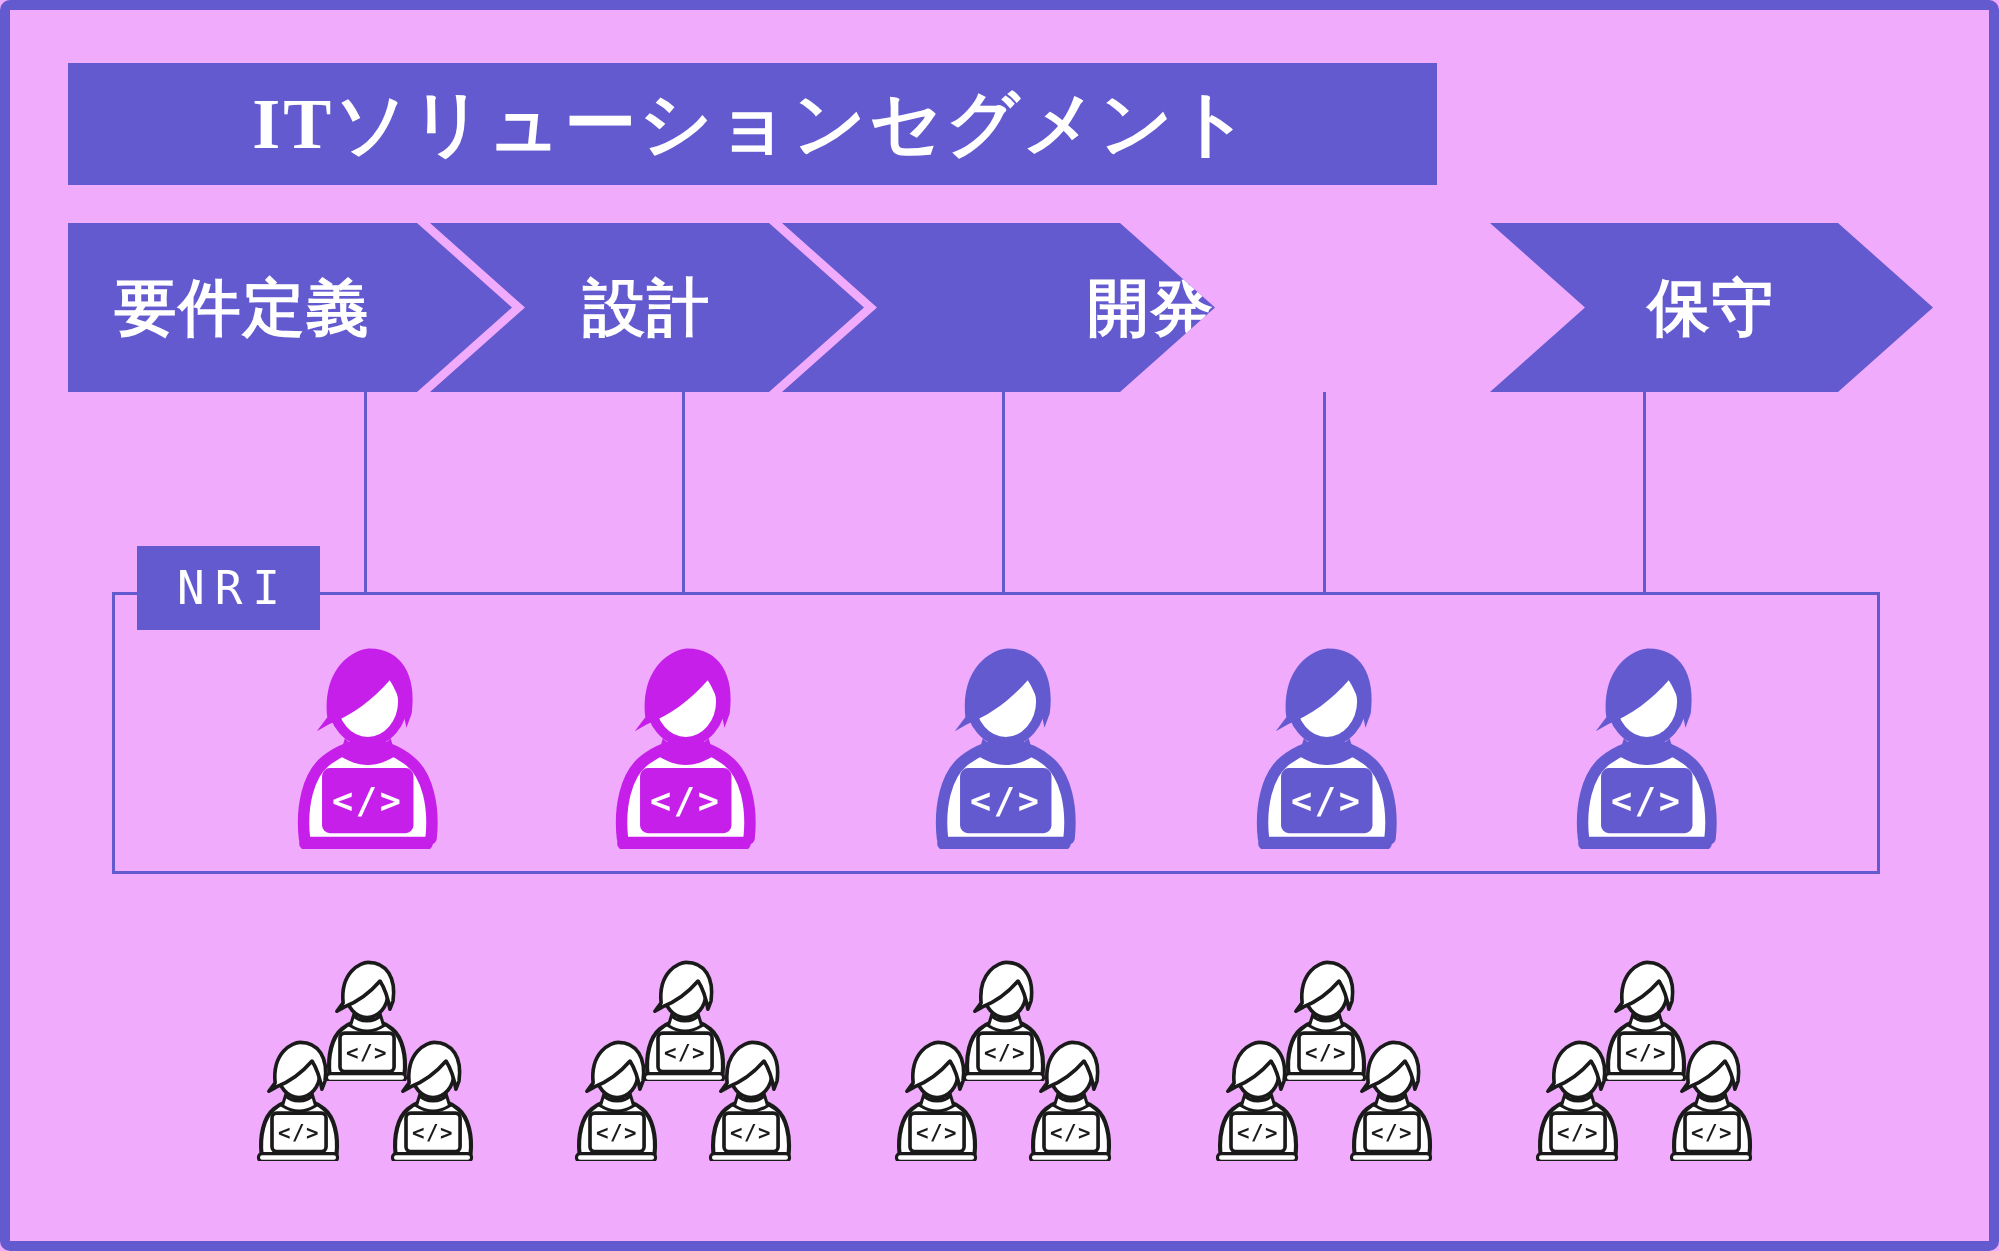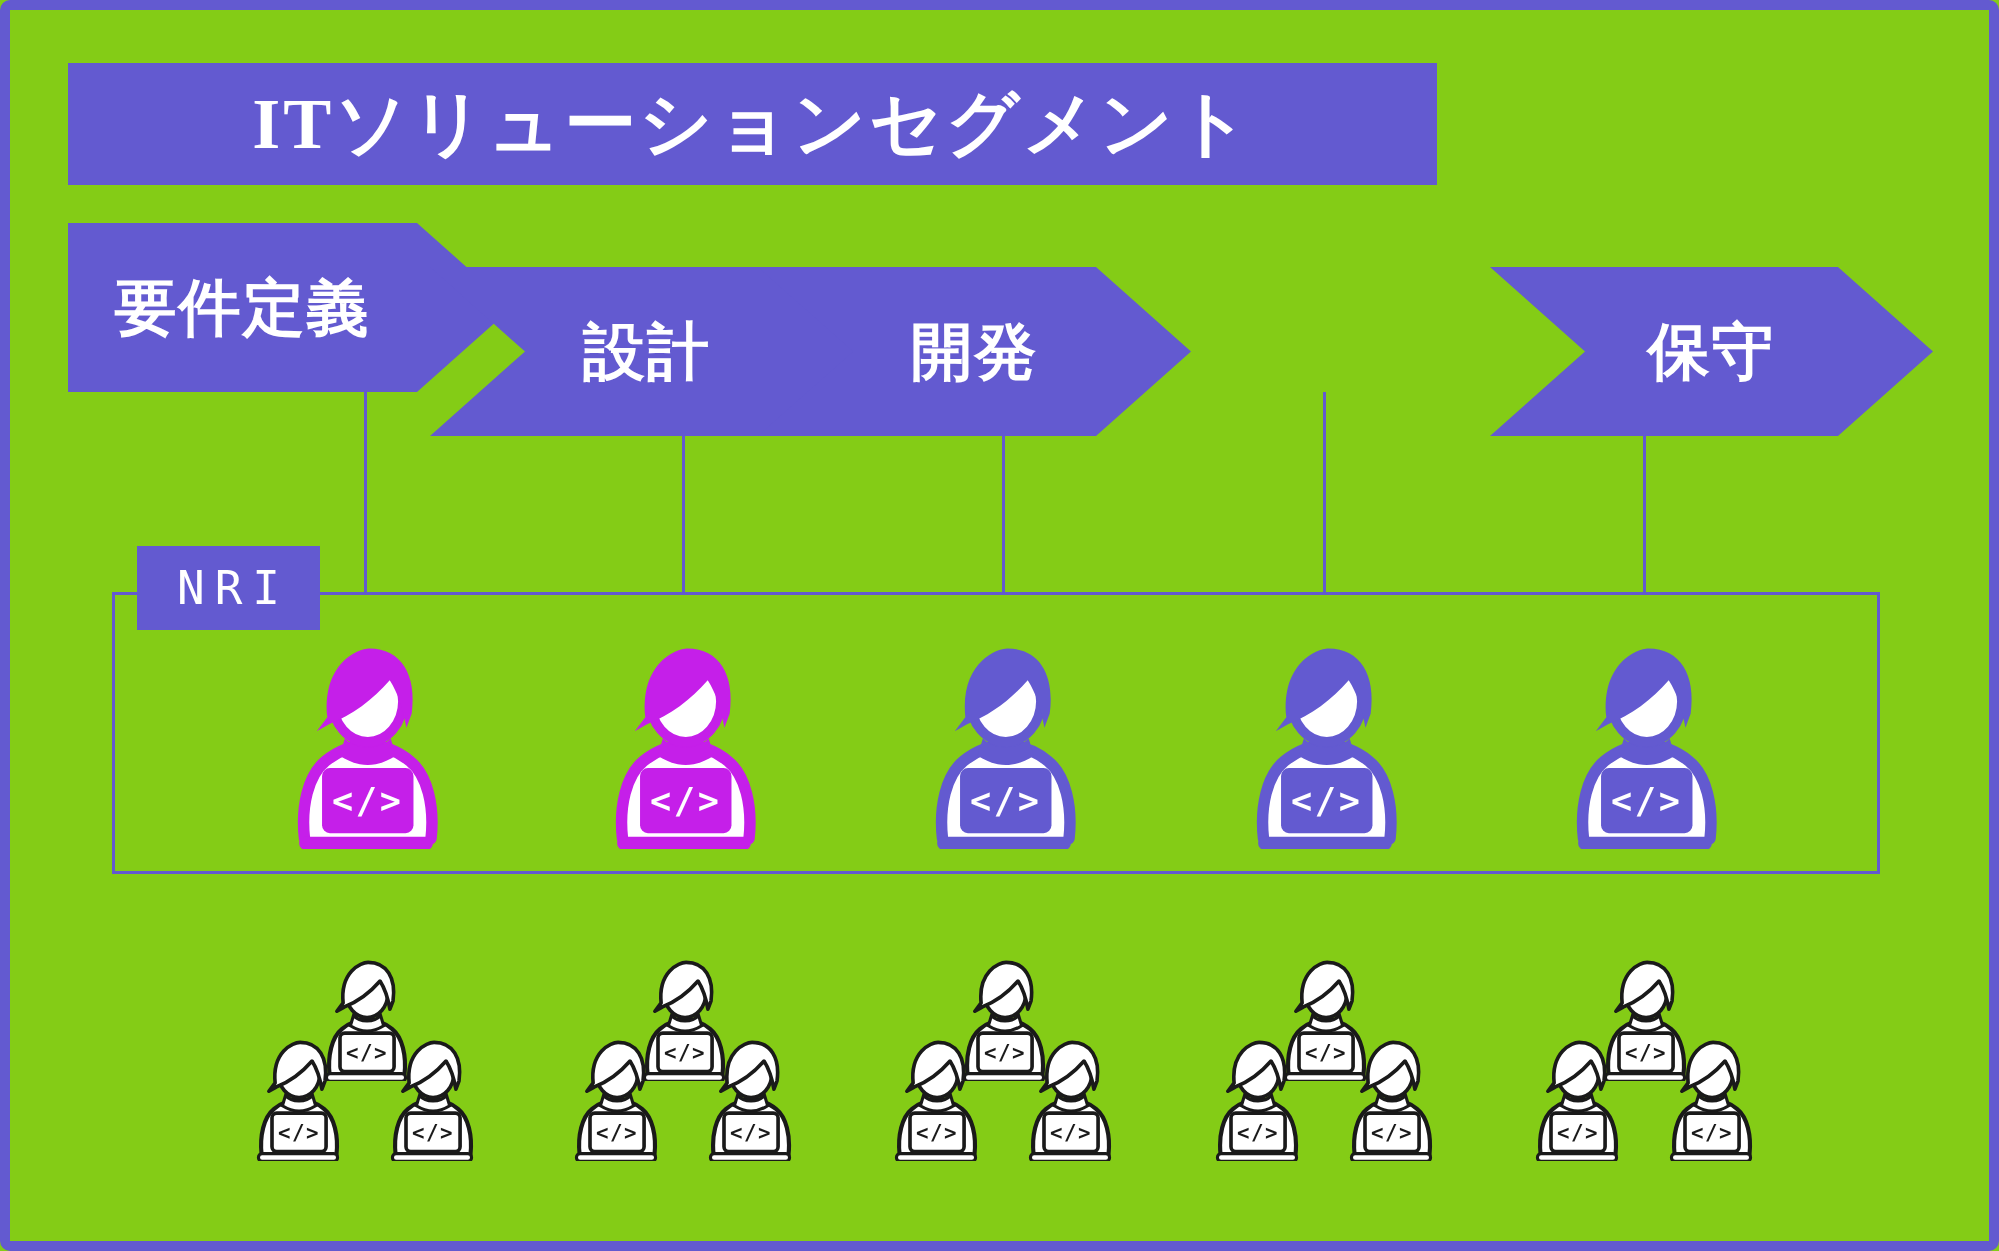--- a/index.html
+++ b/index.html
@@ -2,44 +2,44 @@
 <html><head>
 <meta charset="utf-8">
 <style>
   :root{
     --purple:#635AD0;
     --magenta:#C51FE9;
     --ink:#1a1a1a;
   }
   html,body{margin:0;padding:0;background:#fff;}
   #canvas{
-    position:relative;width:1999px;height:1251px;background:#84cc16;overflow:hidden;
+    position:relative;width:1999px;height:1251px;background:#f0abfc;overflow:hidden;
     font-family:"Liberation Sans","DejaVu Sans",sans-serif;
   }
   .frame{position:absolute;inset:0;border:10px solid var(--purple);border-radius:10px;box-sizing:border-box;}
   .title-bar{
     position:absolute;left:68px;top:63px;width:1369px;height:122px;background:var(--purple);
     display:flex;align-items:center;justify-content:center;
   }
   .title-bar span{
     color:#fff;font-size:72px;font-weight:bold;letter-spacing:3px;
     font-family:"Liberation Serif","DejaVu Serif",serif;white-space:nowrap;
   }
   .flow{position:absolute;left:0;top:223px;width:1999px;height:169px;}
   .stage{
     position:absolute;top:0;height:169px;background:var(--purple);color:#fff;
     display:flex;align-items:center;justify-content:center;
     font-size:62px;font-weight:bold;letter-spacing:2px;box-sizing:border-box;white-space:nowrap;
   }
   .stage.s1{left:68px;width:444px;padding-right:95px;
     clip-path:polygon(0 0, calc(100% - 95px) 0, 100% 50%, calc(100% - 95px) 100%, 0 100%);}
   .stage.notched{
-    clip-path:polygon(0 0, calc(100% - 95px) 0, 100% 50%, calc(100% - 95px) 100%, 0 100%, 95px 50%);margin-top:44px;}
+    clip-path:polygon(0 0, calc(100% - 95px) 0, 100% 50%, calc(100% - 95px) 100%, 0 100%, 95px 50%);}
   .stage.s2{left:430px;width:434px;}
-  .stage.s3{left:758px;width:433px;}
+  .stage.s3{left:782px;width:433px;justify-content:flex-end;}
   .stage.s4{left:1133px;width:439px;}
   .stage.s5{left:1490px;width:443px;}
   .connector{position:absolute;top:392px;width:3px;height:201px;background:var(--purple);}
   .connector.c1{left:364px}.connector.c2{left:682px}.connector.c3{left:1002px}
   .connector.c4{left:1323px}.connector.c5{left:1643px}
   .nri-box{position:absolute;left:112px;top:592px;width:1768px;height:282px;
     border:3px solid var(--purple);box-sizing:border-box;background:transparent;}
   .nri-label{
     position:absolute;left:137px;top:546px;width:183px;height:84px;background:var(--purple);
     display:flex;align-items:center;justify-content:center;

